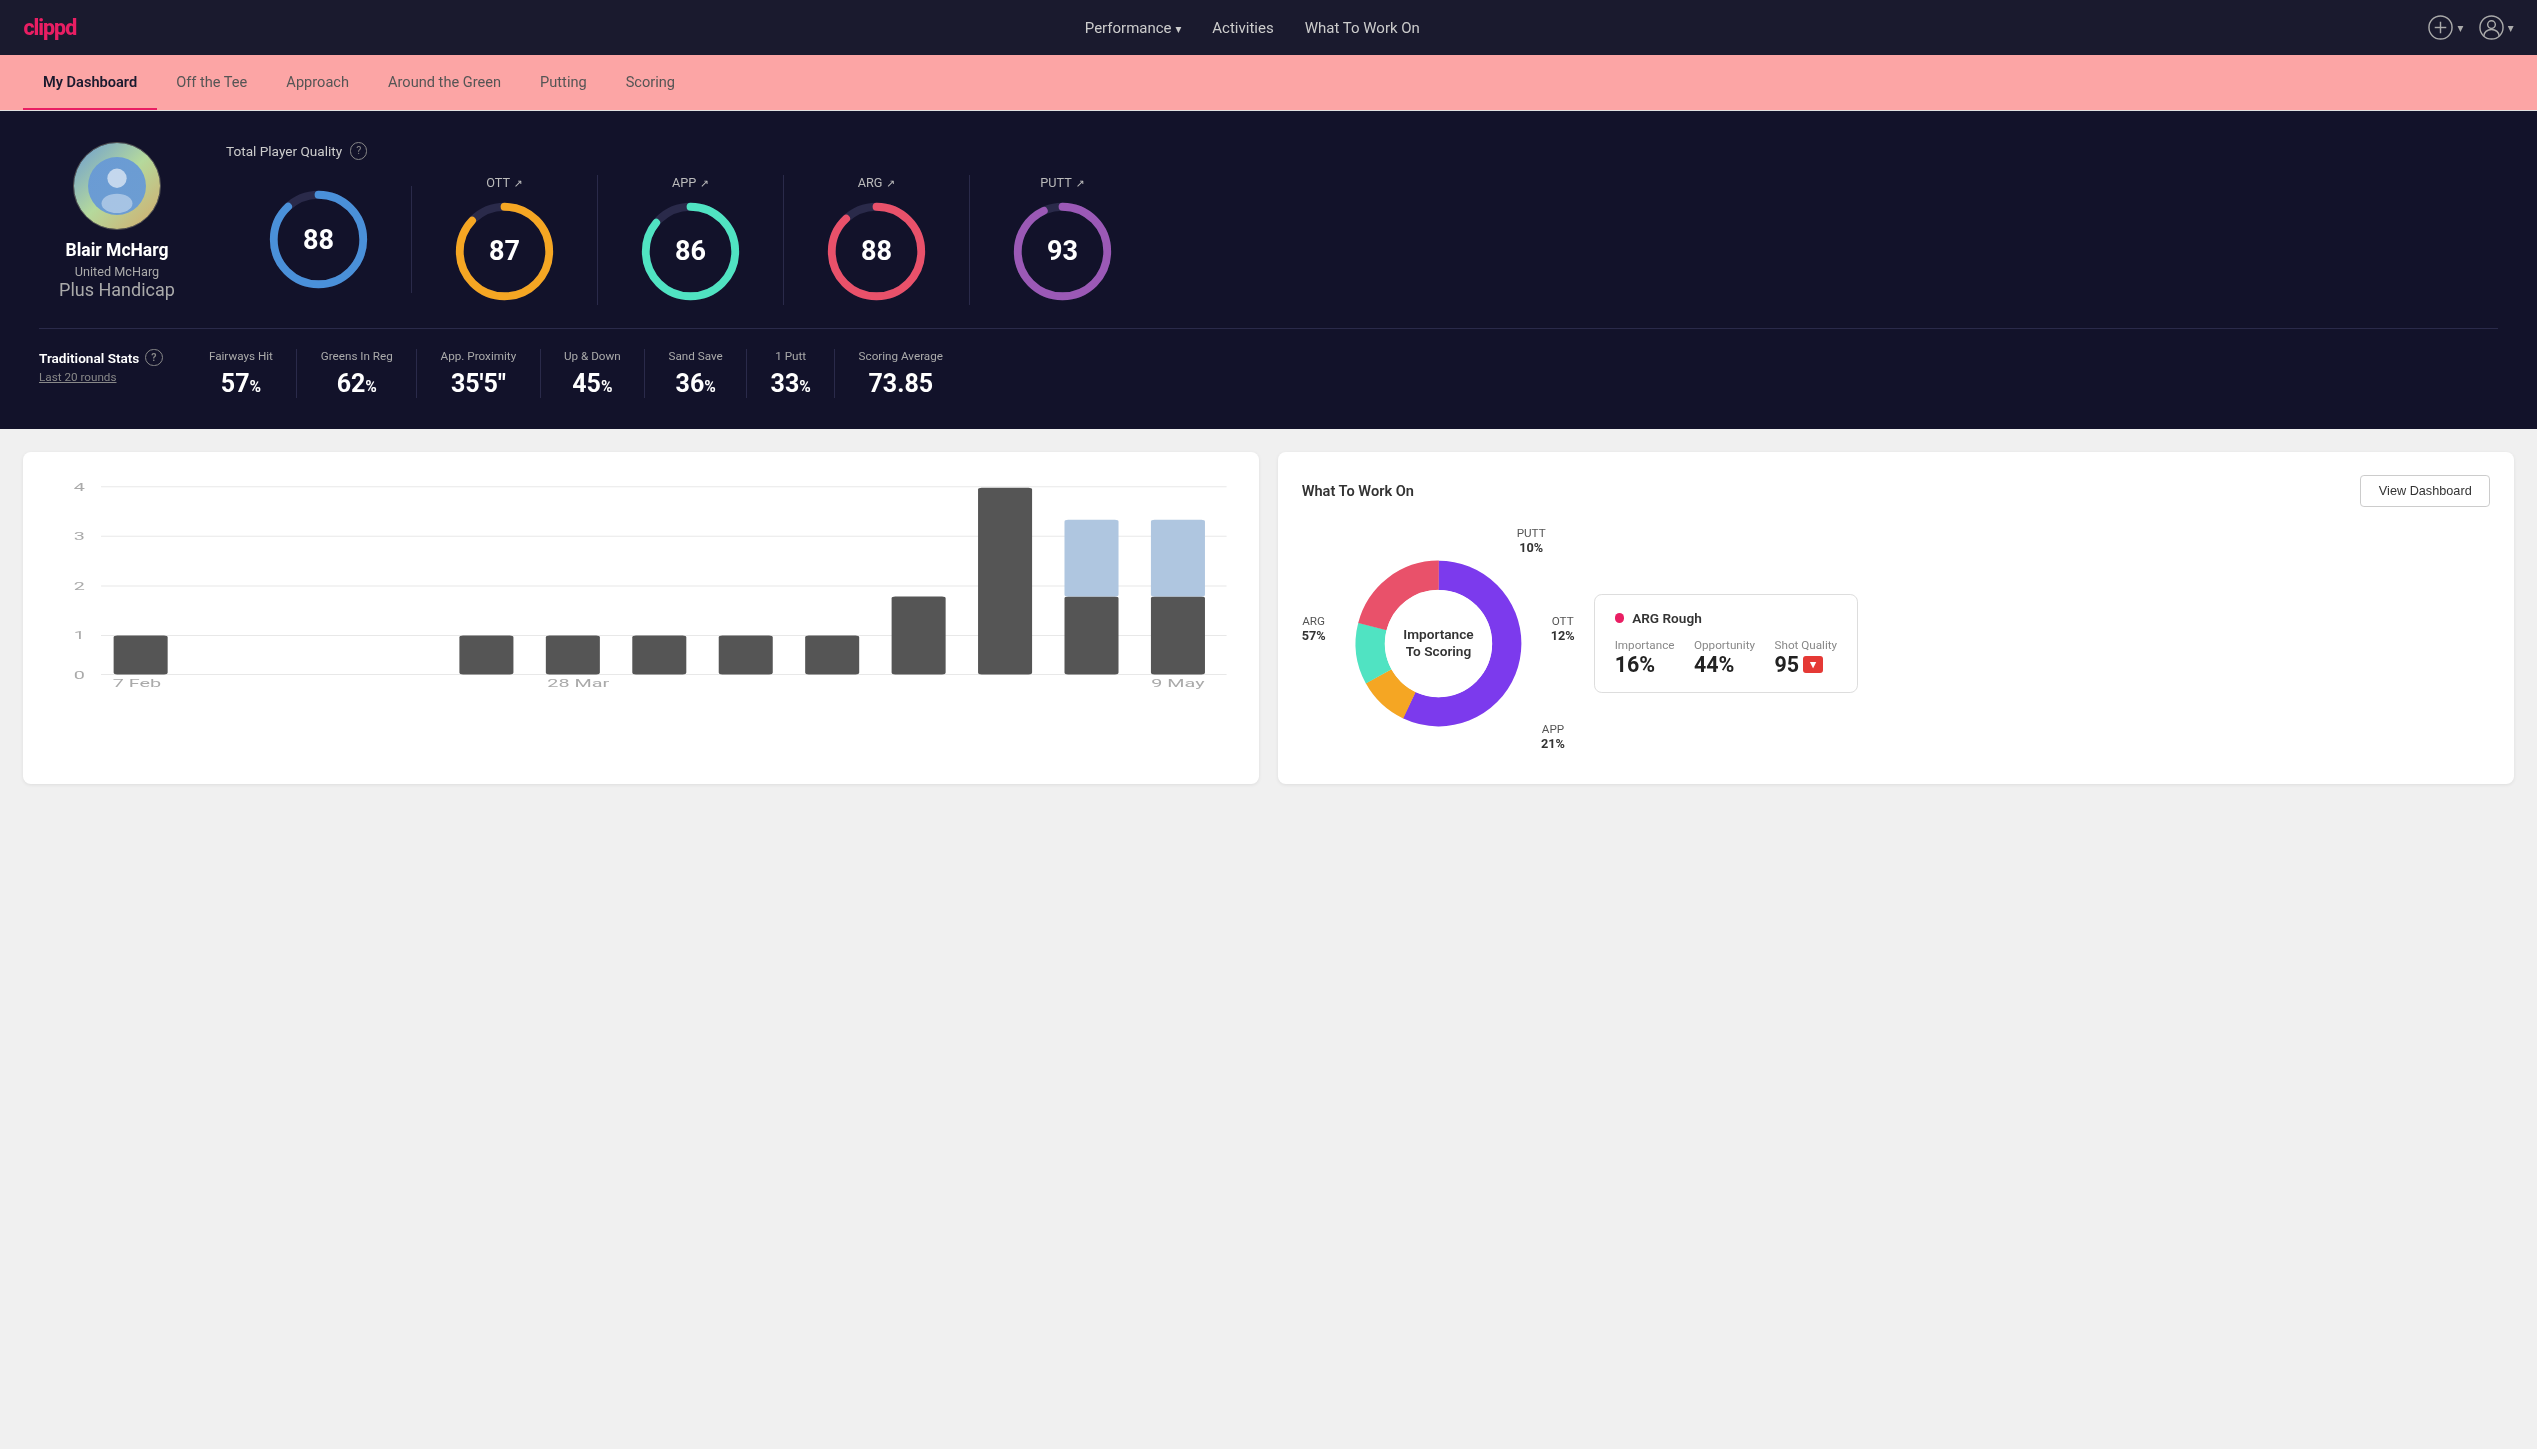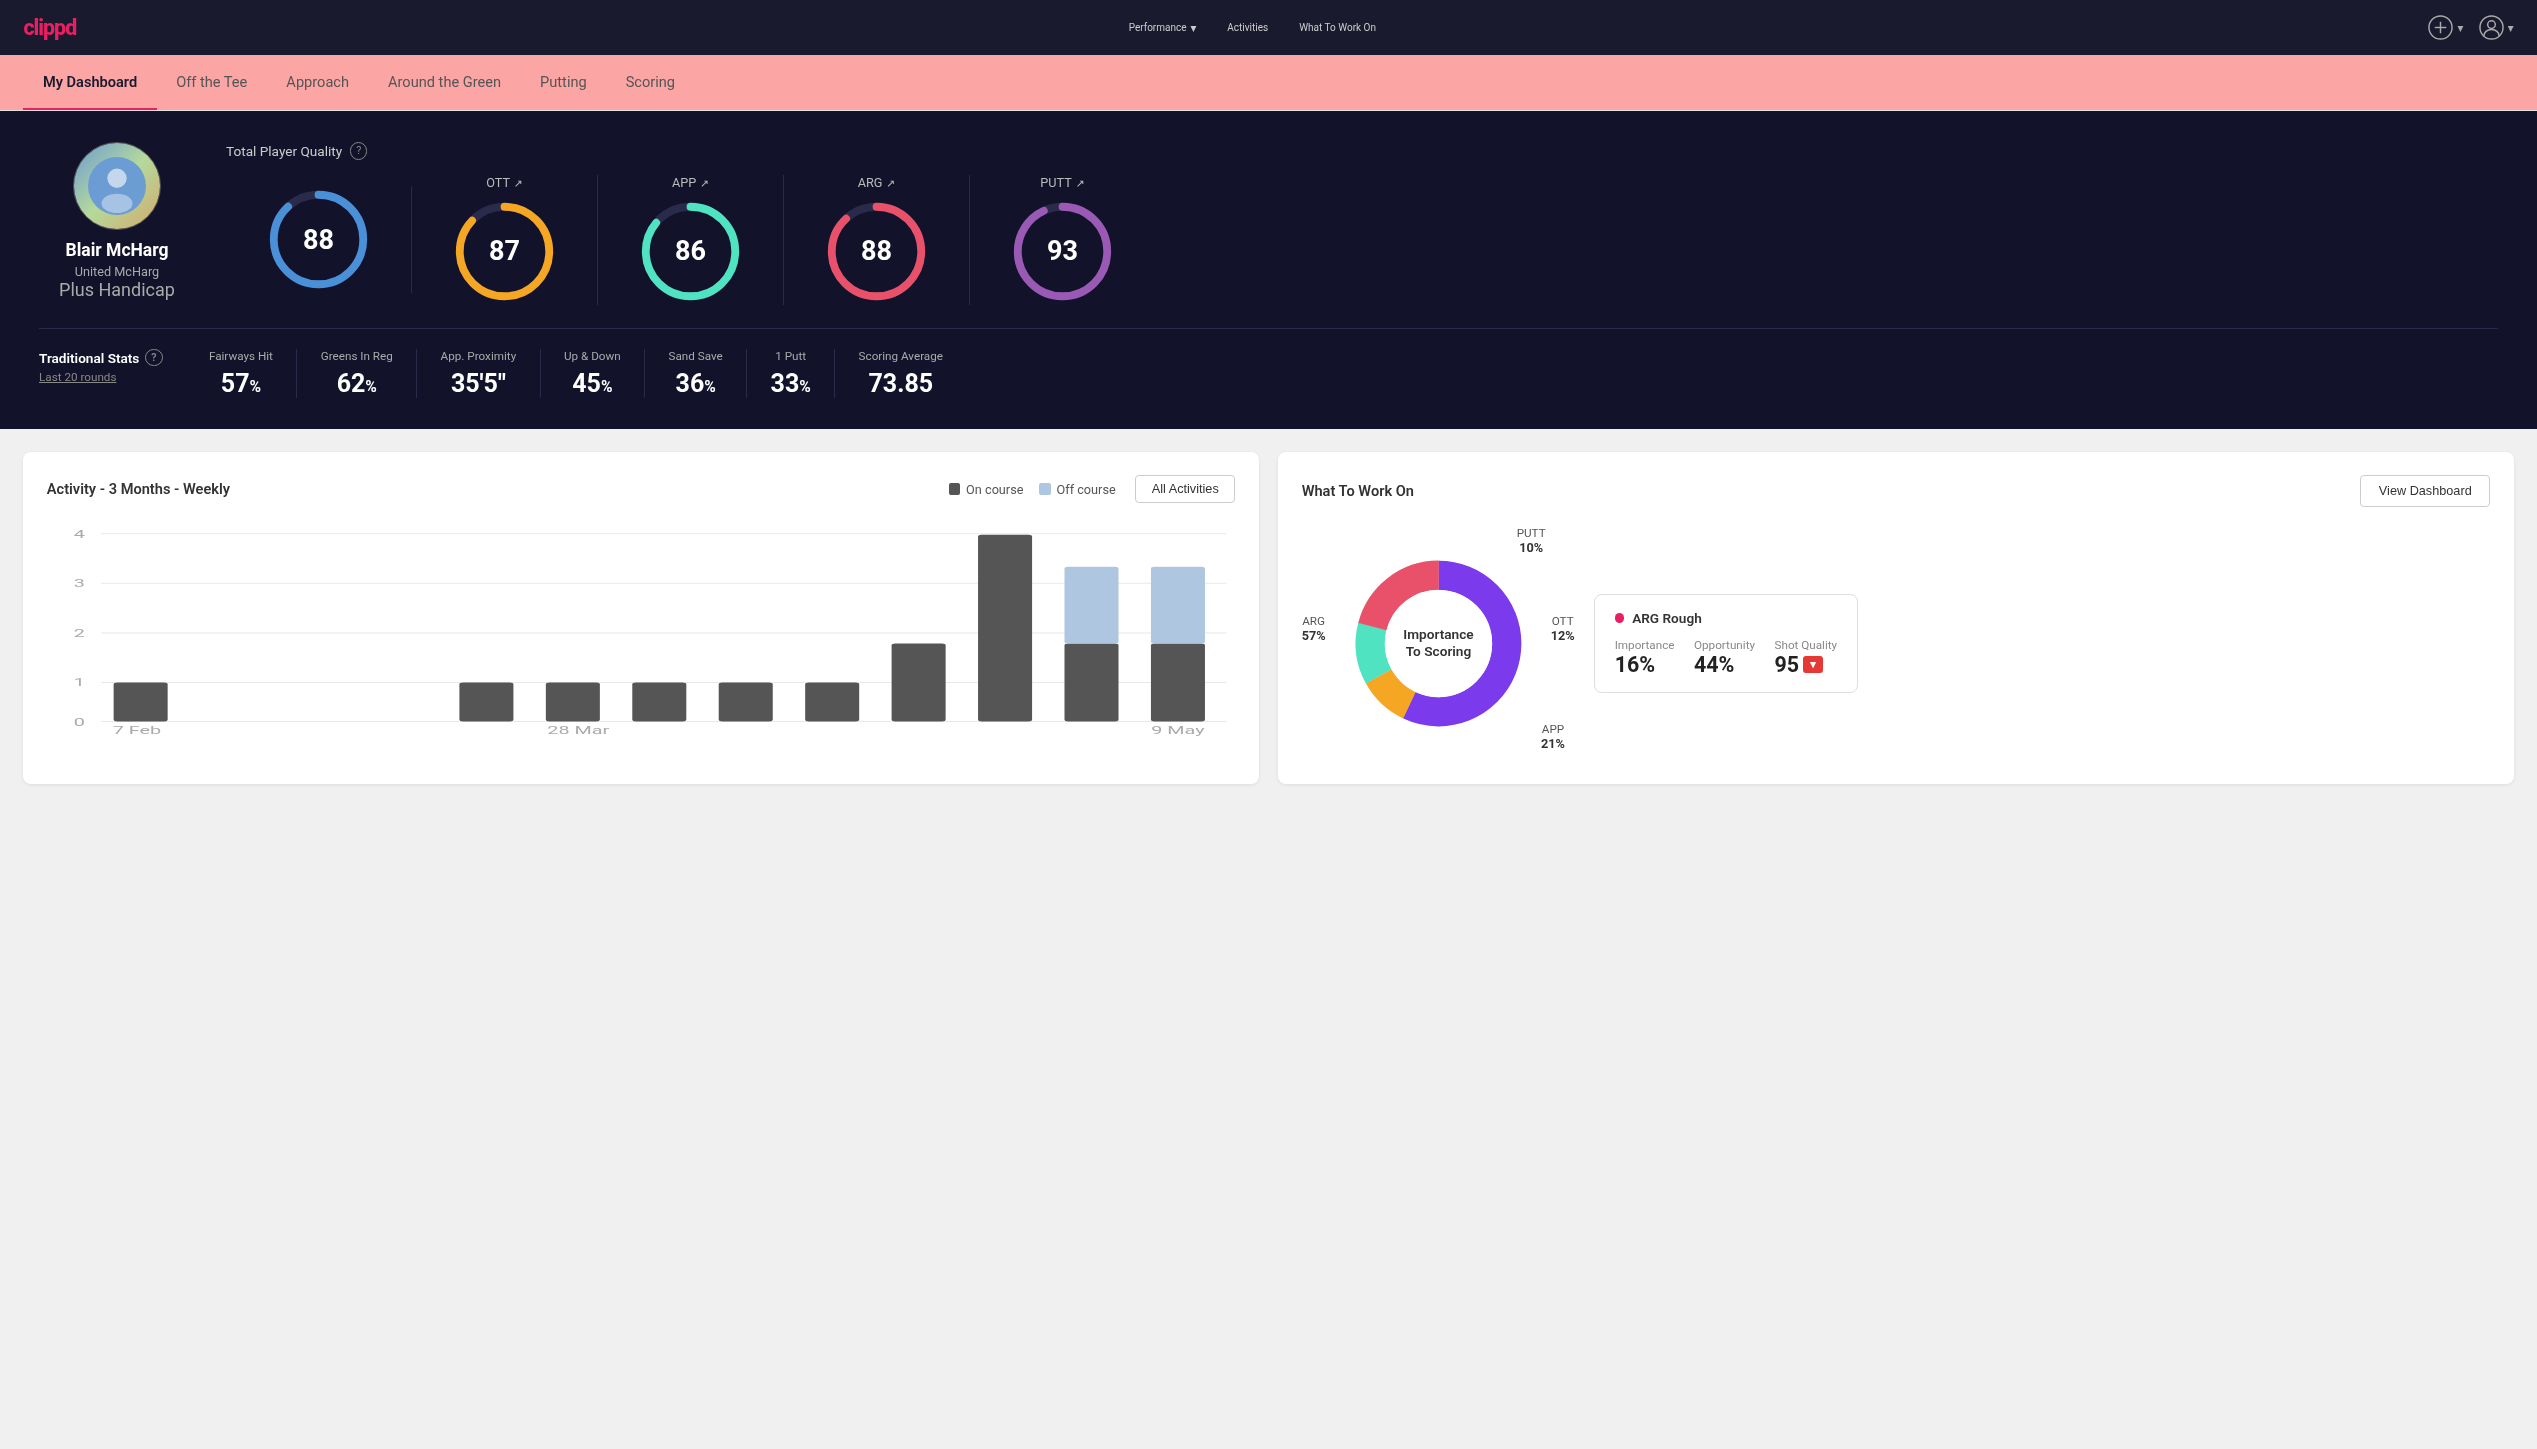--- a/index.html
+++ b/index.html
@@ -20,21 +20,21 @@
       font-weight: 800;
       letter-spacing: -1px;
     }
     .nav-links {
       display: flex;
       gap: 31px;
       align-items: center;
     }
     .nav-link {
       color: #ccc;
-      font-size: 10px;
+      font-size: 15px;
       cursor: pointer;
       display: flex;
       align-items: center;
       gap: 3.9px;
     }
     .nav-right {
       display: flex;
       align-items: center;
       gap: 15.6px;
     }
@@ -588,36 +588,20 @@
         <div class="trad-stat-label">Scoring Average</div>
         <div class="trad-stat-value">73.85</div>
       </div>
     </div>
   </div>
 </div>
 
 <div class="bottom-section">
 
   <div class="card activity-card">
-    <div class="card-header">
-      <span class="card-title">Activity - 3 Months - Weekly</span>
-      <div style="display:flex;align-items:center;gap:19.5px;">
-        <div class="legend">
-          <div class="legend-item">
-            <div class="legend-dot" style="background:#555;"></div>
-            <span>On course</span>
-          </div>
-          <div class="legend-item">
-            <div class="legend-dot" style="background:#afc6e0;"></div>
-            <span>Off course</span>
-          </div>
-        </div>
-        <button class="btn-outline">All Activities</button>
-      </div>
-    </div>
     <div class="chart-area">
       <svg class="chart-svg" viewBox="0 0 660 220" preserveAspectRatio="none">
 
         <text class="chart-y-label" x="18" y="16" text-anchor="middle">4</text>
         <text class="chart-y-label" x="18" y="67" text-anchor="middle">3</text>
         <text class="chart-y-label" x="18" y="118" text-anchor="middle">2</text>
         <text class="chart-y-label" x="18" y="169" text-anchor="middle">1</text>
         <text class="chart-y-label" x="18" y="210" text-anchor="middle">0</text>
 
         <line x1="30" y1="12" x2="655" y2="12" class="grid-line"></line>

